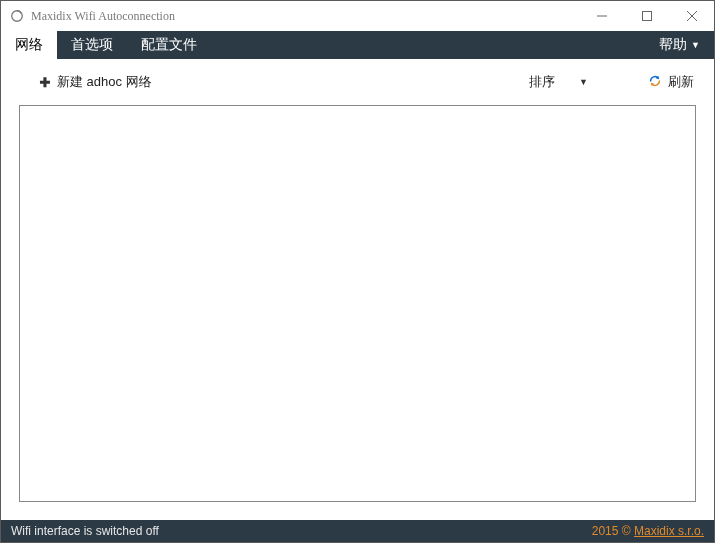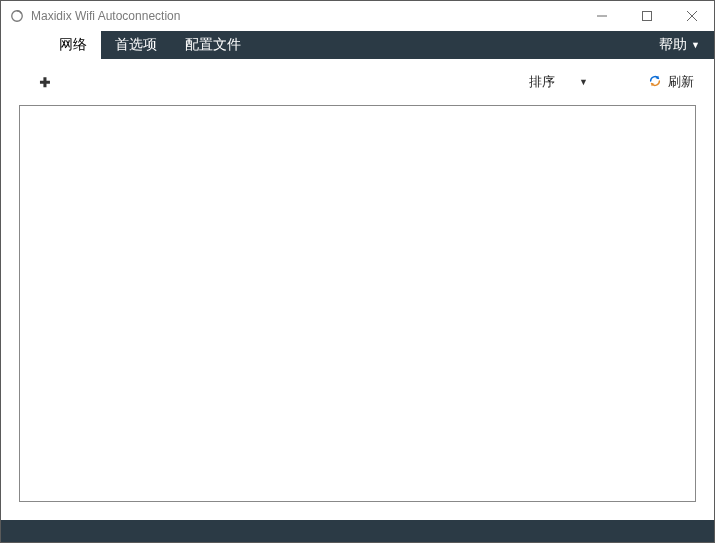--- a/index.html
+++ b/index.html
@@ -23,38 +23,37 @@
     align-items: center;
     padding-left: 8px;
     color: #7a7a7a;
     font-size: 12px;
     border-bottom: 0;
   }
   .titlebar .app-icon {
     width: 16px; height: 16px; margin-right: 6px;
     display: inline-flex; align-items: center; justify-content: center;
   }
-  .titlebar .title-text { flex: 0 0 auto; }
+  .titlebar .title-text { flex: 0 0 auto; font-family: Liberation Serif, serif; }
   .titlebar .spacer { flex: 1; }
   .titlebar .win-btn {
     width: 45px; height: 30px;
     display: flex; align-items: center; justify-content: center;
     color: #666;
   }
   .titlebar .win-btn svg { width: 10px; height: 10px; }
 
   
   .menubar {
     height: 28px;
     background: #2b3a45;
     display: flex;
     align-items: stretch;
     color: #fff;
     font-size: 14px;
-    margin-left: 44px;
   }
   .menubar .menu-item {
     padding: 0 14px;
     display: flex;
     align-items: center;
     cursor: default;
   }
   .menubar .menu-item.active {
     background: #fff;
     color: #000;
@@ -163,20 +162,21 @@
   <div class="menu-spacer"></div>
   <div class="menu-item">
     <span>帮助</span>
     <span class="caret">▼</span>
   </div>
 </div>
 
 <div class="toolbar">
   <div class="tb-btn">
     <span class="plus-icon">✚</span>
+    <span>新建 adhoc 网络</span>
   </div>
   <div class="tb-spacer"></div>
   <div class="tb-btn sort-btn">
     <span>排序</span>
     <span class="caret">▼</span>
   </div>
   <div class="tb-btn refresh-btn">
     <span class="icon">
       <svg class="refresh-svg" viewBox="0 0 16 16">
         <path d="M3 8 a5 5 0 0 1 9 -3" fill="none" stroke="#0a6bd6" stroke-width="1.6" stroke-linecap="round"></path>
@@ -187,14 +187,19 @@
     </span>
     <span>刷新</span>
   </div>
 </div>
 
 <div class="main-area">
   <div class="list-box"></div>
 </div>
 
 <div class="statusbar">
+  <span>Wifi interface is switched off</span>
   <span class="status-spacer"></span>
+  <span class="copyright">
+    <span>2015 ©</span>
+    <a href="#">Maxidix s.r.o.</a>
+  </span>
 </div>
 
 </body></html>

